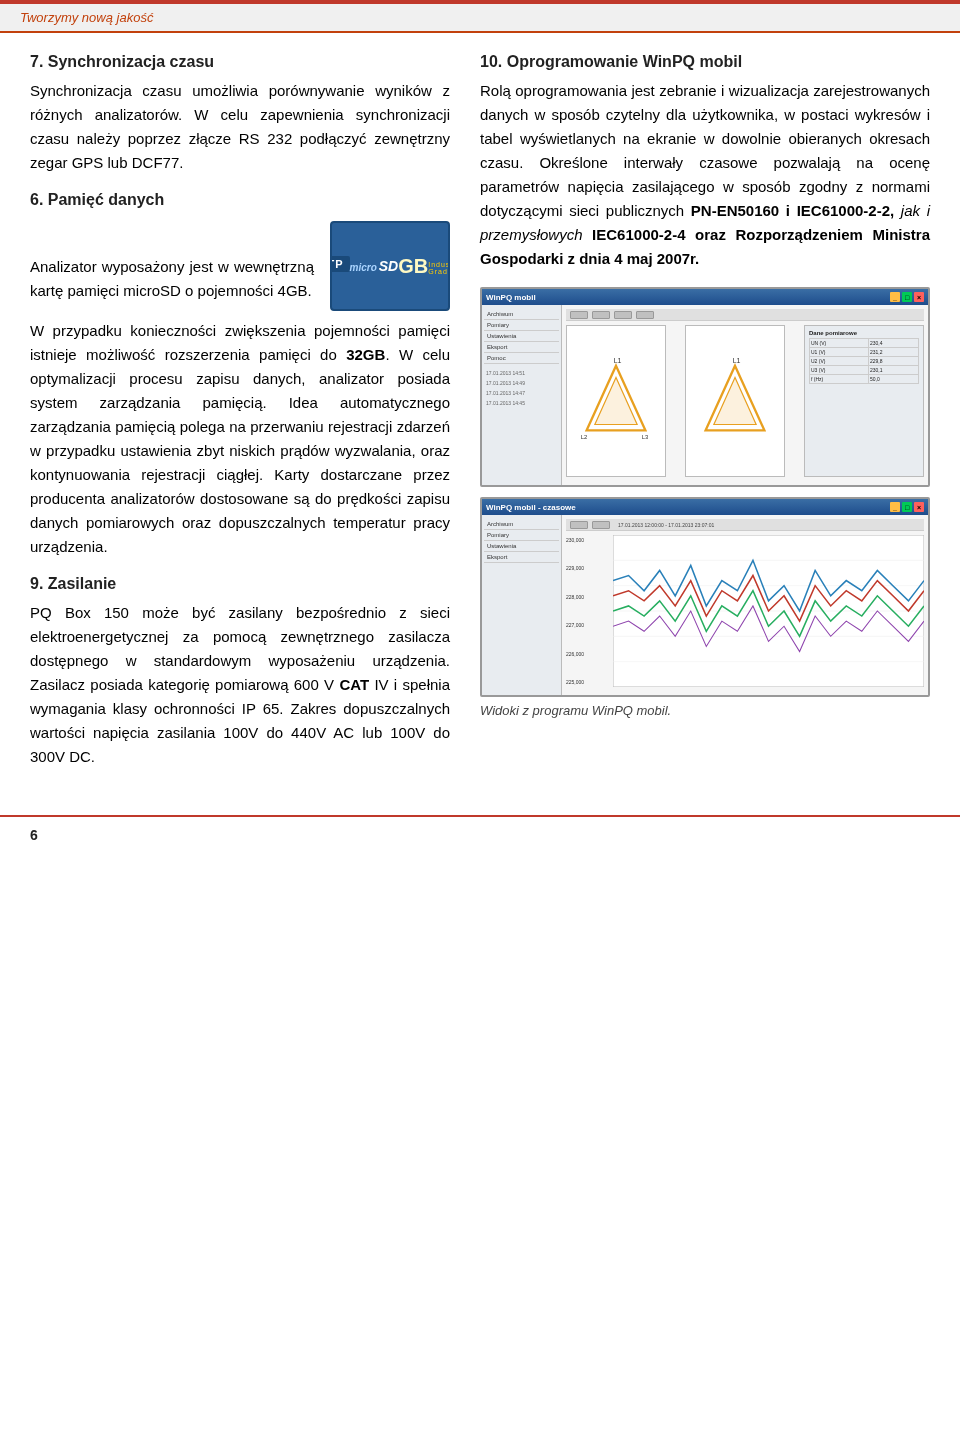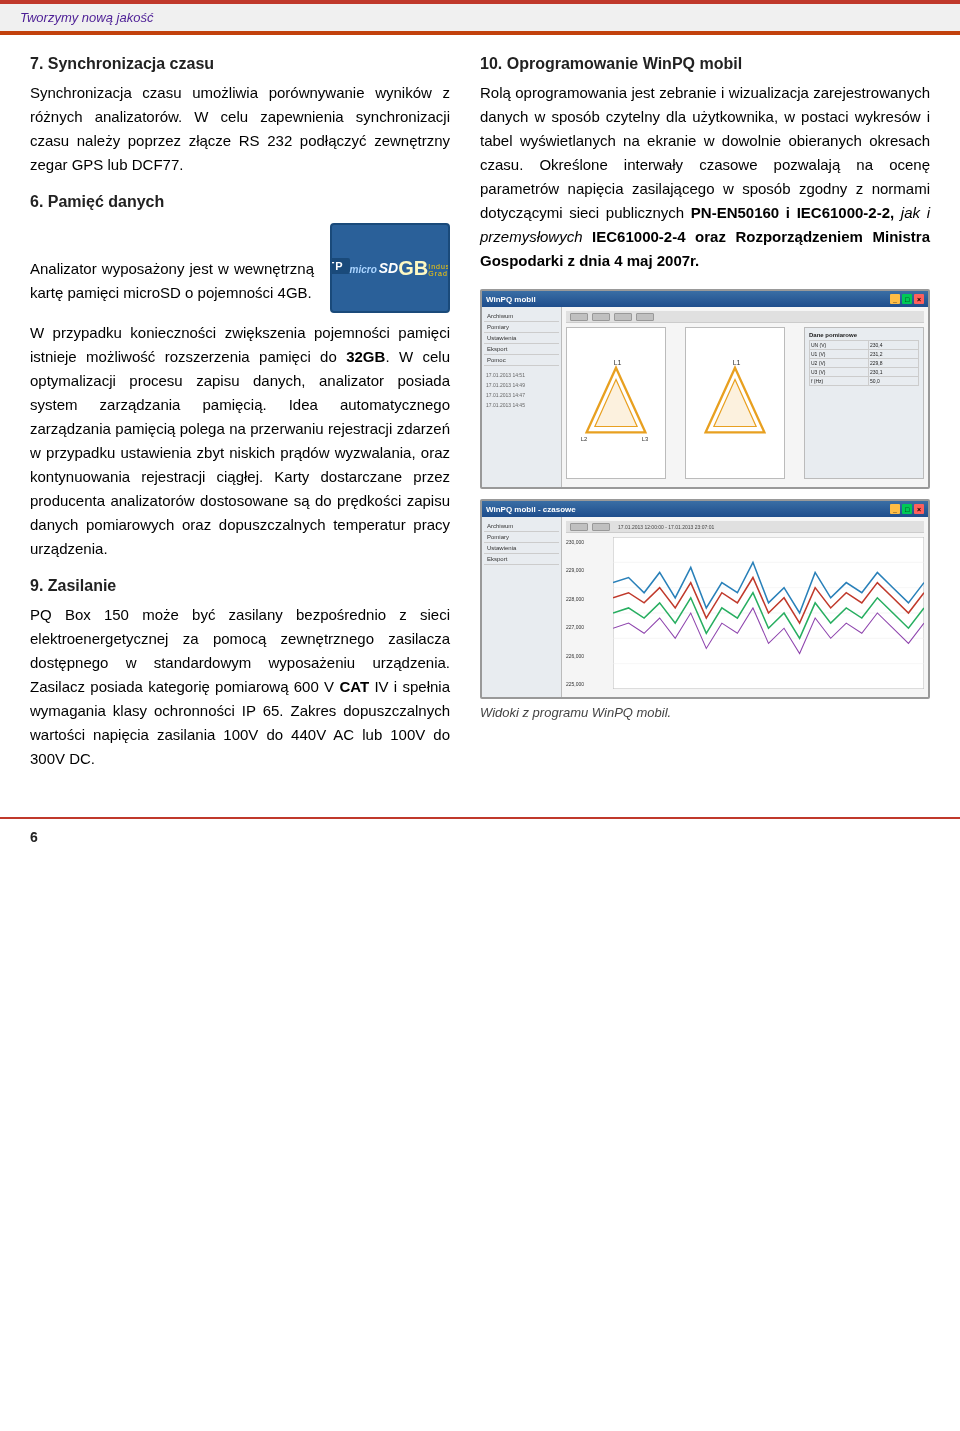--- a/index.html
+++ b/index.html
@@ -13,24 +13,24 @@
     }
 
     .top-bar {
       background: #c0392b;
       height: 4px;
       width: 100%;
     }
 
     .header-strip {
       background: #f0f0f0;
-      border-bottom: 4px solid #c2410c;
+      border-bottom: 2px solid #c2410c;
       padding: 6px 20px;
       font-size: 13px;
-      color: #4c1d95;
+      color: #c2410c;
       font-style: italic;
     }
 
     .page-content {
       display: flex;
       flex-direction: row;
       padding: 20px 30px 20px 30px;
       gap: 30px;
     }
 

